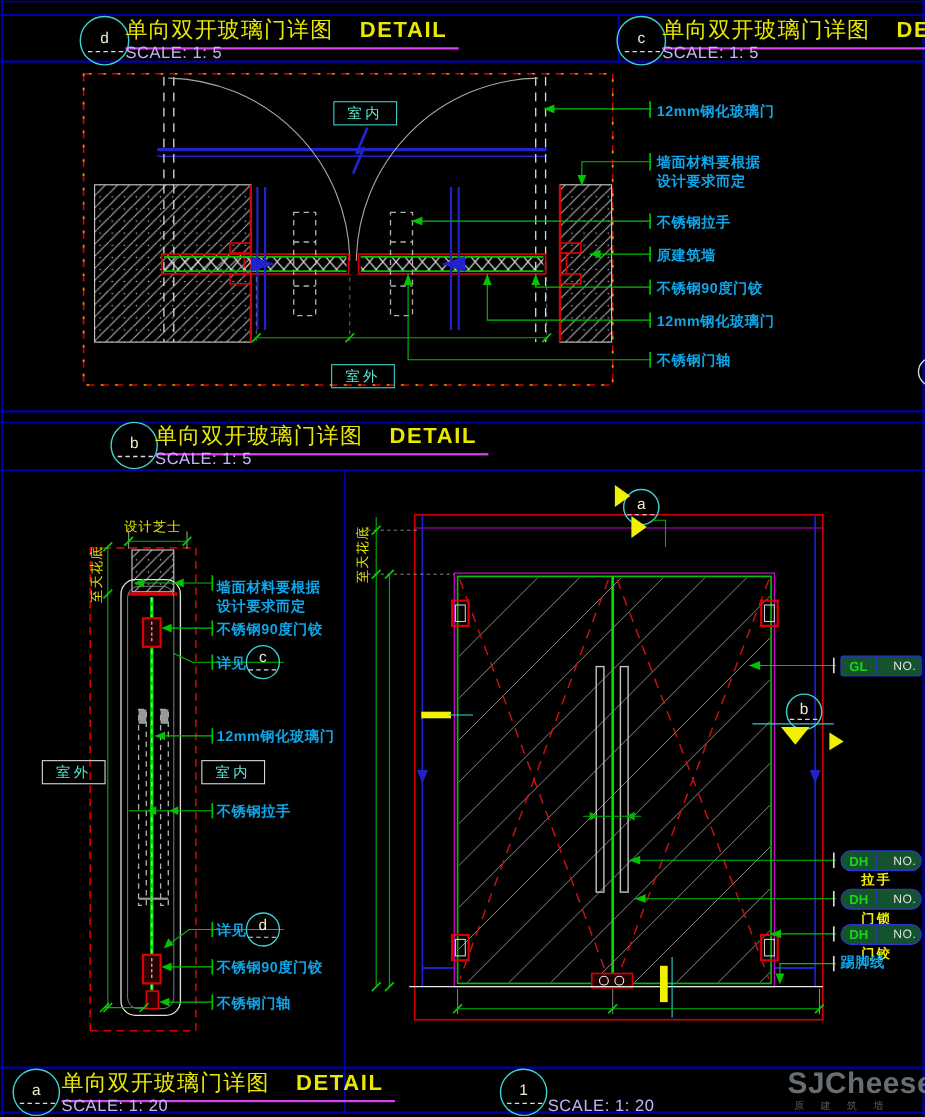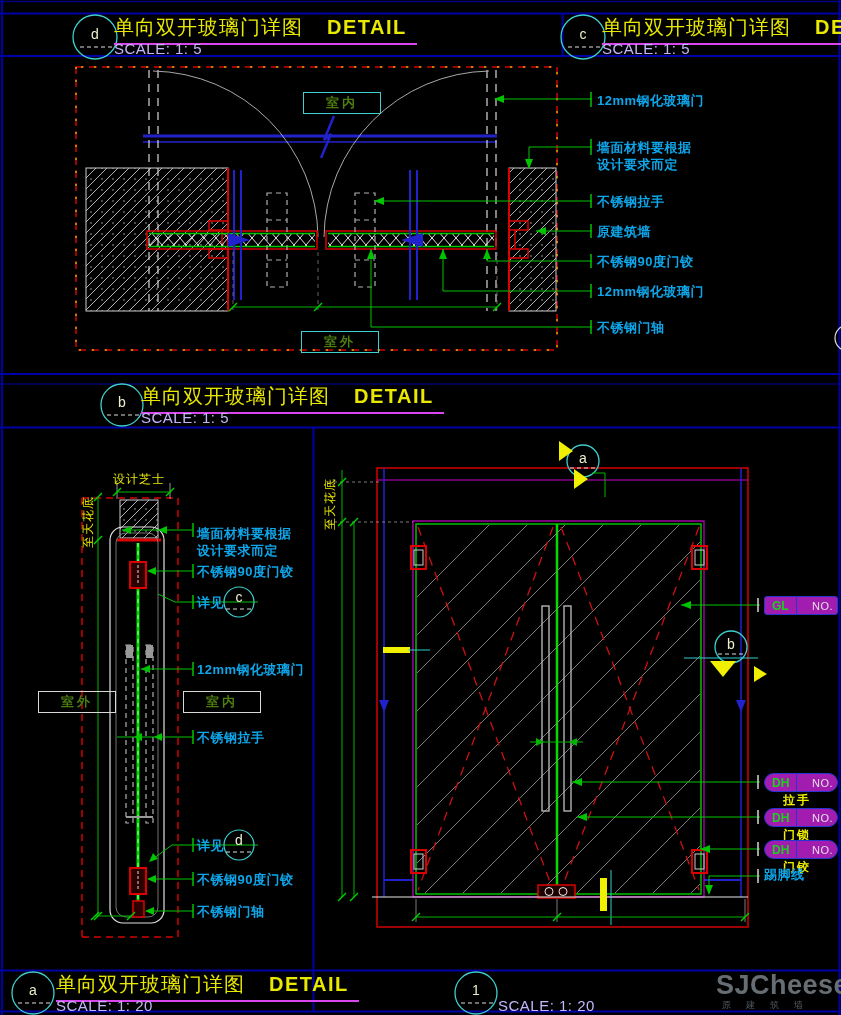--- a/index.html
+++ b/index.html
@@ -8,25 +8,25 @@
   .abs{position:absolute;white-space:nowrap;}
   svg{position:absolute;left:0;top:0;}
   .hdr-title{color:#e8e800;font-size:20px;font-weight:500;letter-spacing:1px;
              border-bottom:2px solid #d946ef;padding:0 10px 2px 0;}
   .hdr-title .en{margin-left:24px;letter-spacing:1.5px;font-weight:600;}
   .hdr-scale{color:#c4b5fd;font-size:15px;letter-spacing:0.5px;}
   .mletter{color:#eeeecc;font-size:14px;width:16px;text-align:center;}
   .co{color:#0ea5e9;font-size:13px;font-weight:600;letter-spacing:0.5px;}
   .dim{color:#e8e800;font-size:12px;letter-spacing:1px;}
   .vdim{transform:rotate(-90deg);transform-origin:0 0;}
-  .room{border:1px solid #3ecfcf;color:#4d7c0f;font-size:13px;font-weight:700;
-        padding:1px 22px;letter-spacing:3px;}
+  .room{border:1px solid #3ecfcf;color:#5eead4;font-size:13px;font-weight:400;
+        padding:1px 12px;letter-spacing:3px;}
   .room.white{border-color:#d8d8d8;}
   .tag{width:74px;height:19px;border:1.5px solid #2a35d0;border-radius:10px;
-       display:flex;align-items:center;box-sizing:border-box;background:#a21caf;}
+       display:flex;align-items:center;box-sizing:border-box;background:#14532d;}
   .tag.sq{border-radius:3px;}
   .tag .code{color:#1ad41a;font-size:12px;font-weight:700;padding-left:7px;width:24px;}
   .tag .sep{align-self:stretch;border-left:1.5px solid #2a35d0;}
   .tag .no{color:#e0e0e0;font-size:11px;margin-left:auto;padding-right:4px;letter-spacing:0.5px;}
   .sub{color:#f0f000;font-size:12px;font-weight:600;letter-spacing:2px;}
   .wm{color:#666d73;font-size:27px;font-weight:700;letter-spacing:0.5px;}
   .wmsub{color:#575d62;font-size:9px;letter-spacing:15px;}
 </style>
 </head>
 <body>

